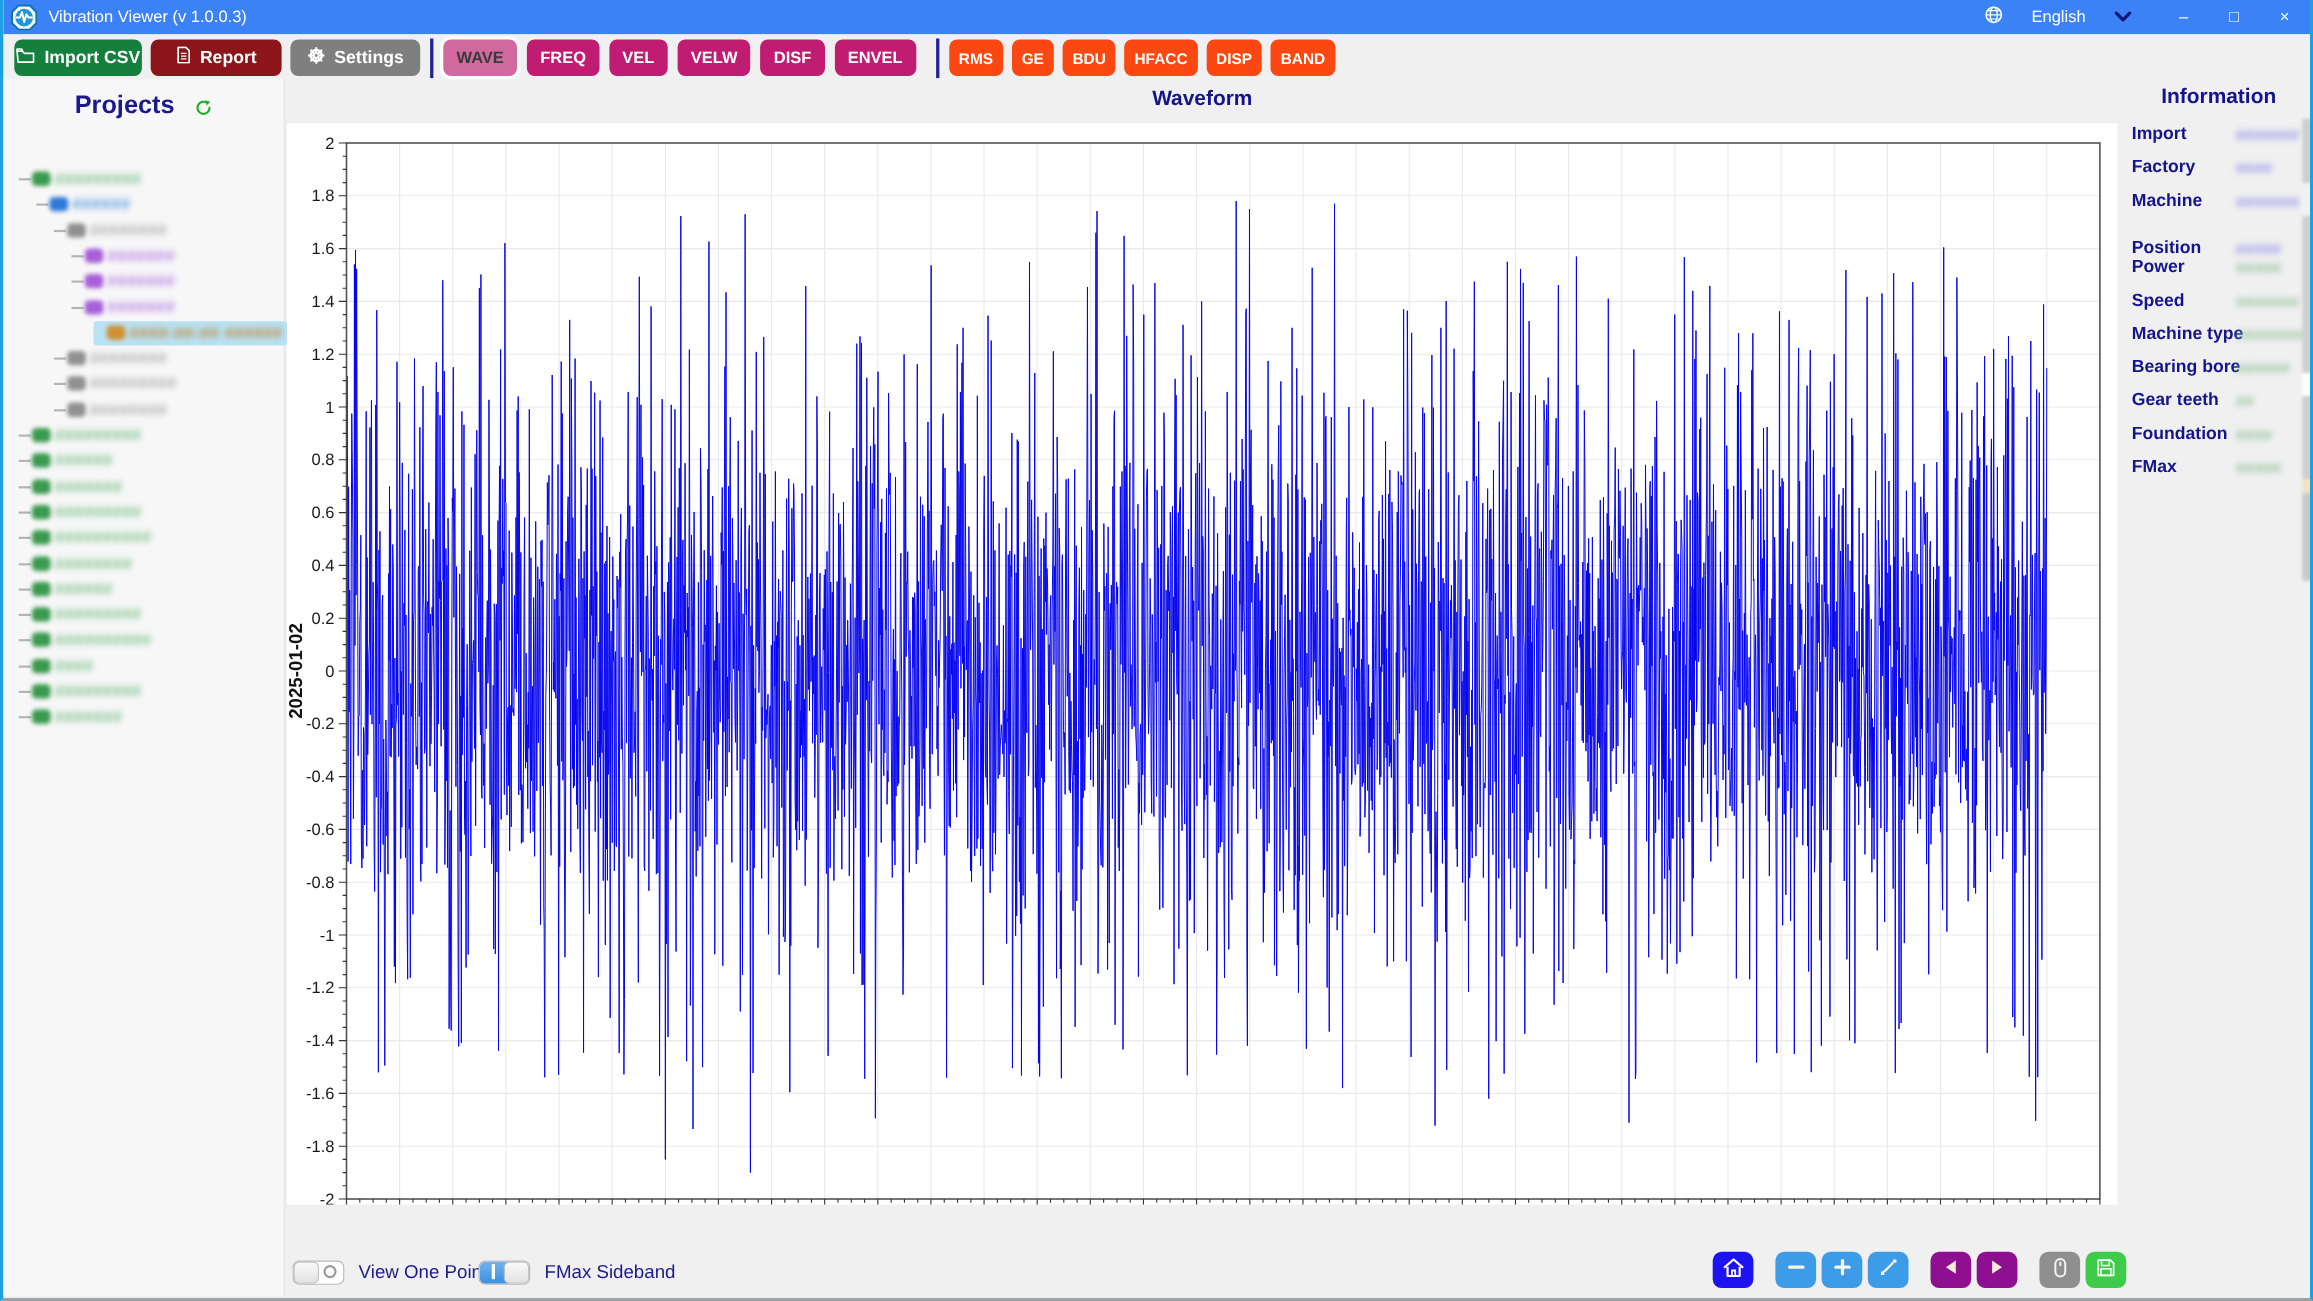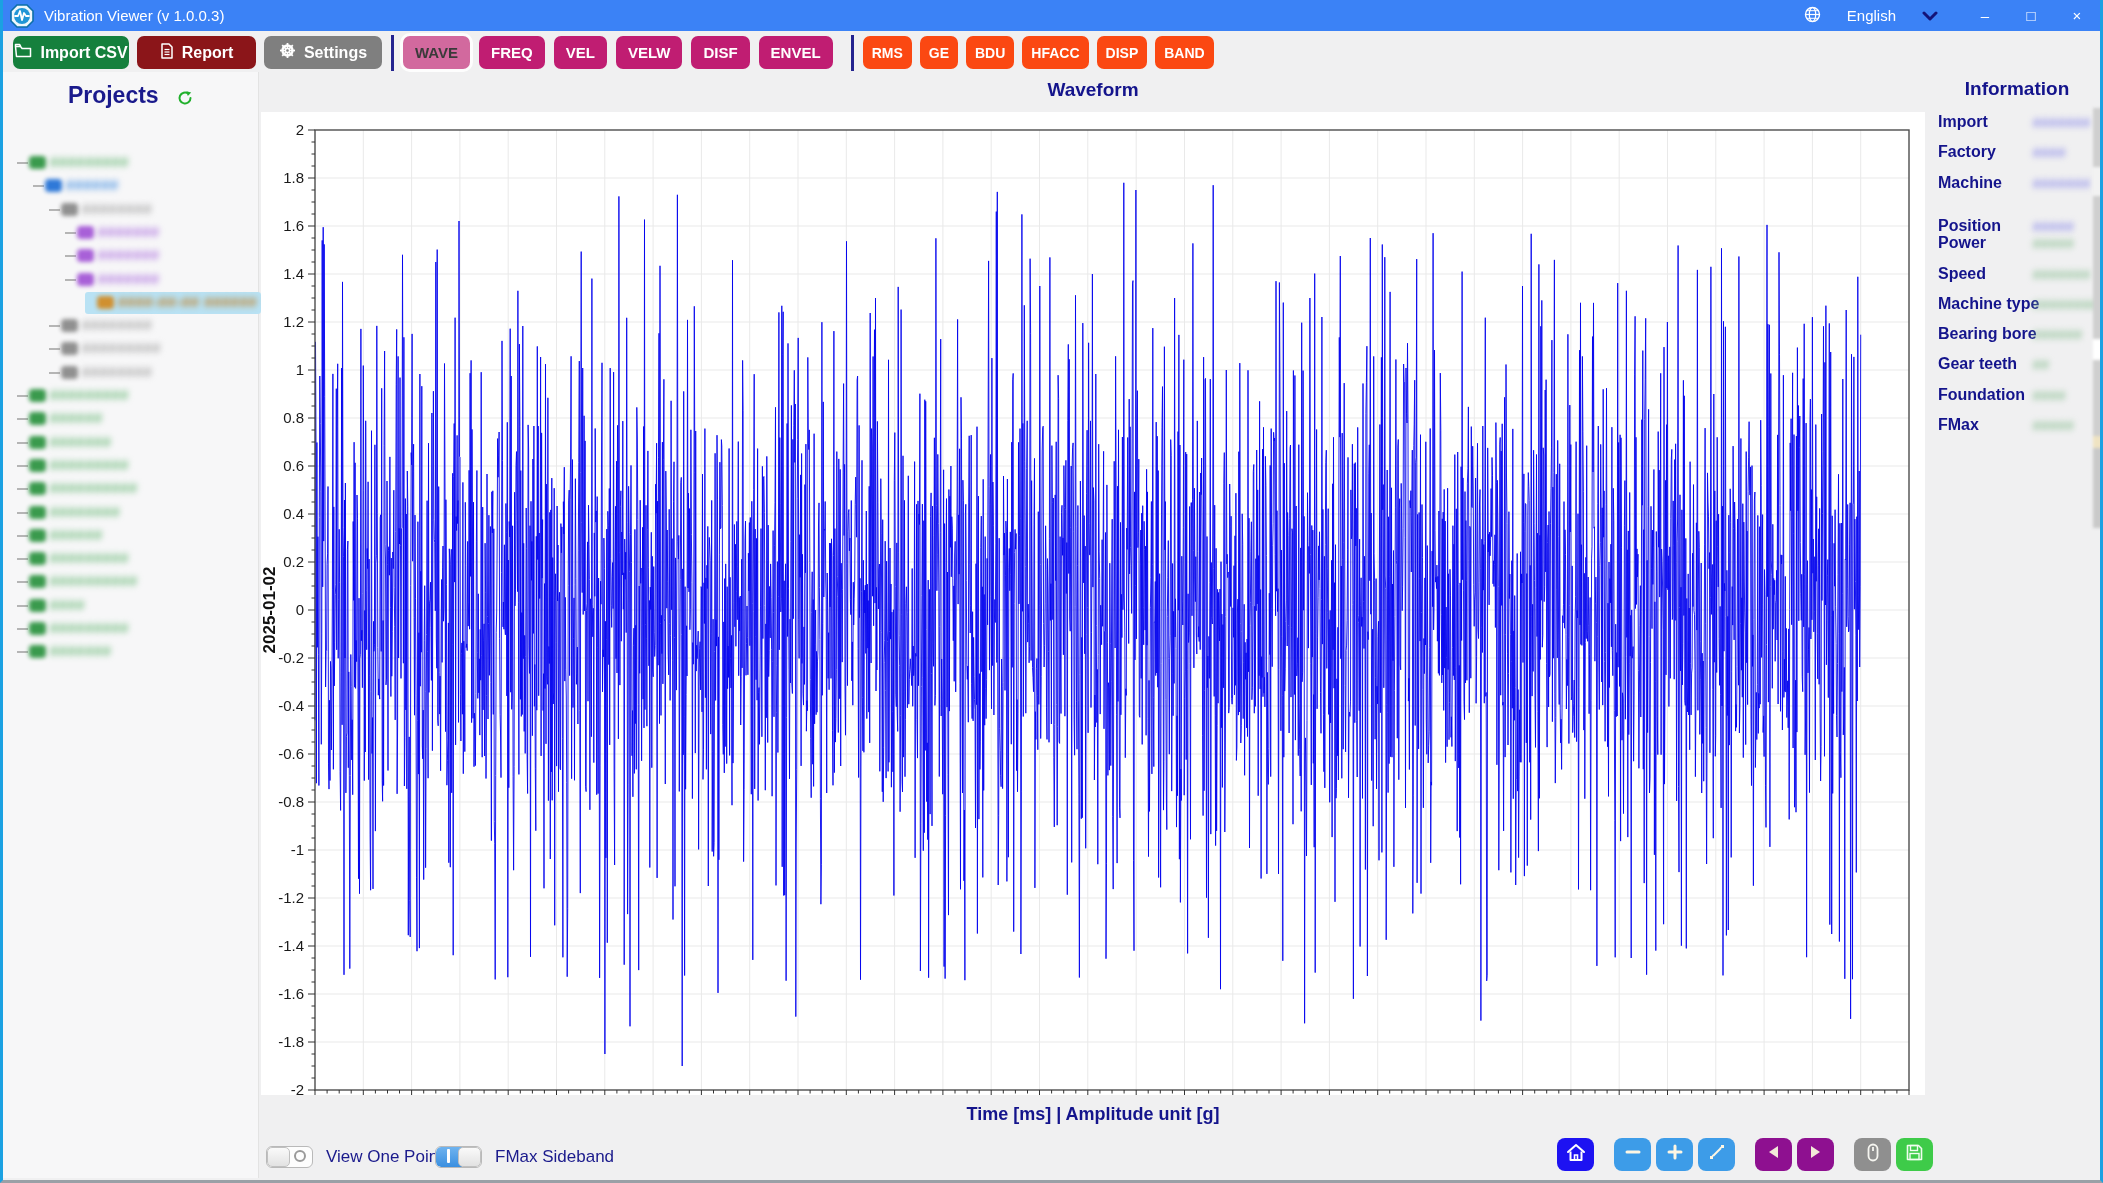--- a/index.html
+++ b/index.html
@@ -586,21 +586,20 @@
         <line x1="47" y1="66.0" x2="54" y2="66.0" stroke="#333" stroke-width="1"></line>
         <text x="43" y="71" font-size="15" fill="#1a1a1a" text-anchor="end" font-family="Liberation Sans, sans-serif">1.8</text>
         <line x1="50.5" y1="54.0" x2="54" y2="54.0" stroke="#333" stroke-width="1"></line>
         <line x1="50.5" y1="42.0" x2="54" y2="42.0" stroke="#333" stroke-width="1"></line>
         <line x1="50.5" y1="30.0" x2="54" y2="30.0" stroke="#333" stroke-width="1"></line>
         <line x1="47" y1="18.0" x2="54" y2="18.0" stroke="#333" stroke-width="1"></line>
         <text x="43" y="23" font-size="15" fill="#1a1a1a" text-anchor="end" font-family="Liberation Sans, sans-serif">2</text>
         <text x="14" y="498" font-size="17" font-weight="bold" fill="#111" text-anchor="middle" font-family="Liberation Sans, sans-serif" transform="rotate(-90 14 498)">2025-01-02</text>
       </svg>
   </div>
-  <div class="xaxis-title">Time [ms] | Amplitude unit [g]</div>
 
   <div class="info">
     <div class="info-title">Information</div>
     <div id="info-rows">
         <div class="irow" style="top: 35px;">
           <span class="ilabel">Import</span>
           <span class="ivalue" style="color:#8080e8">#######</span>
         </div>
         <div class="irow" style="top: 65px;">
           <span class="ilabel">Factory</span>

